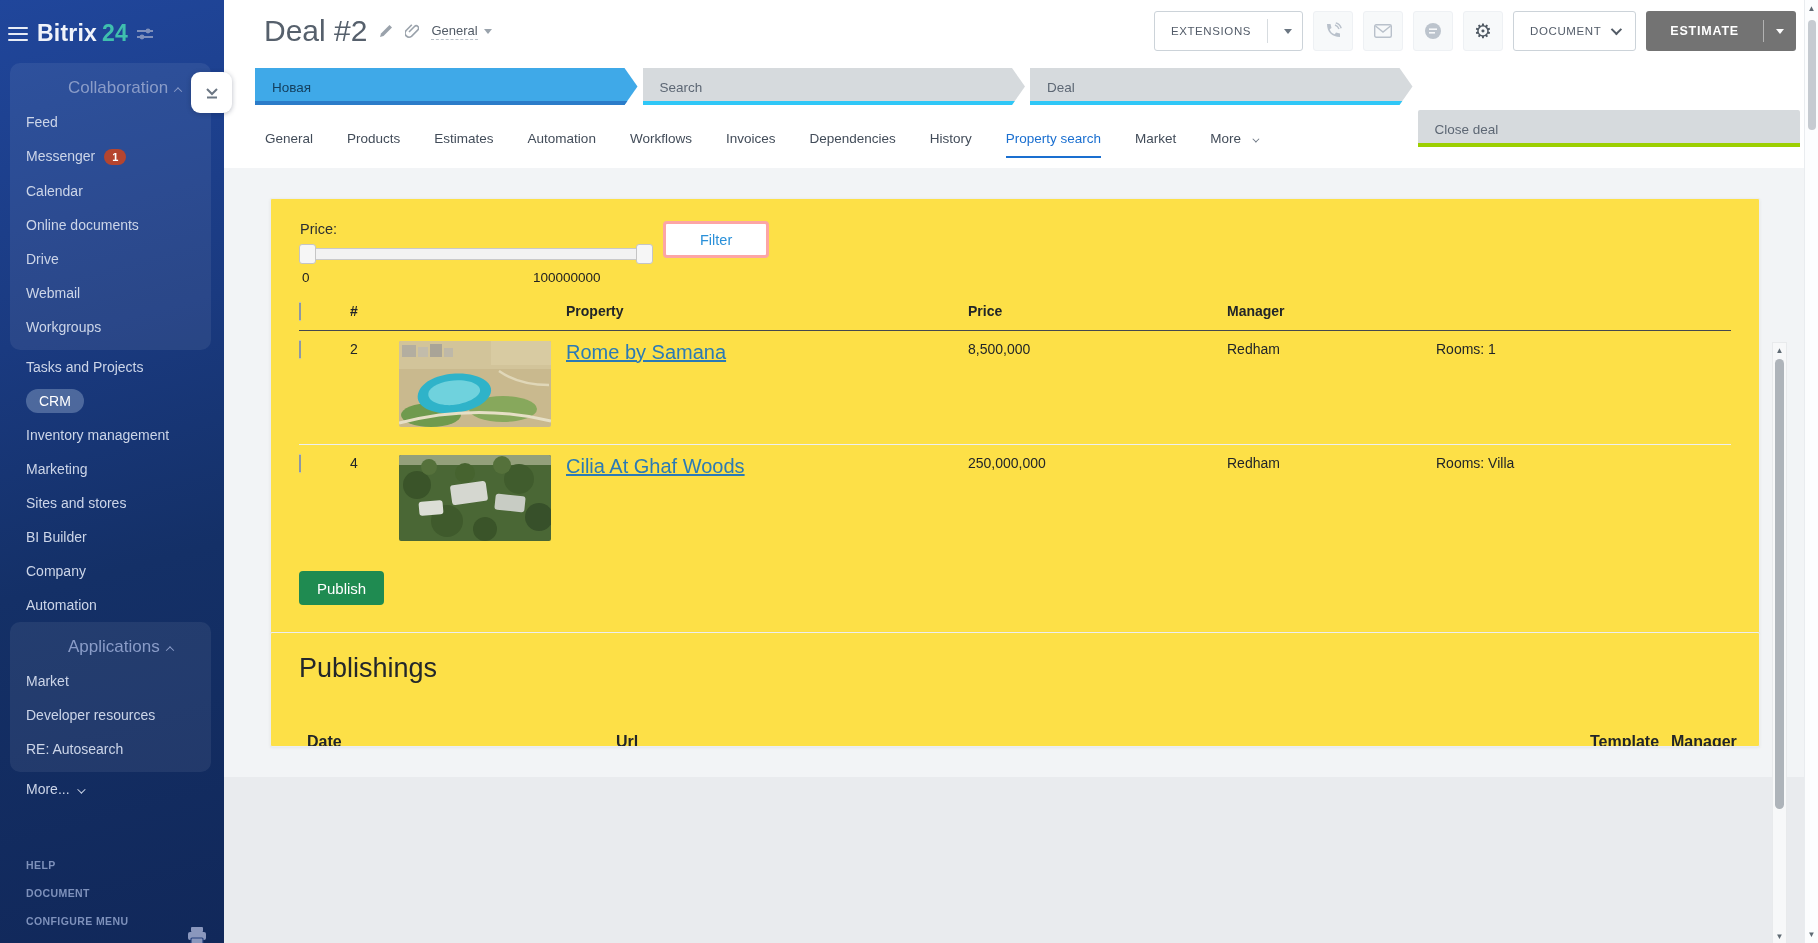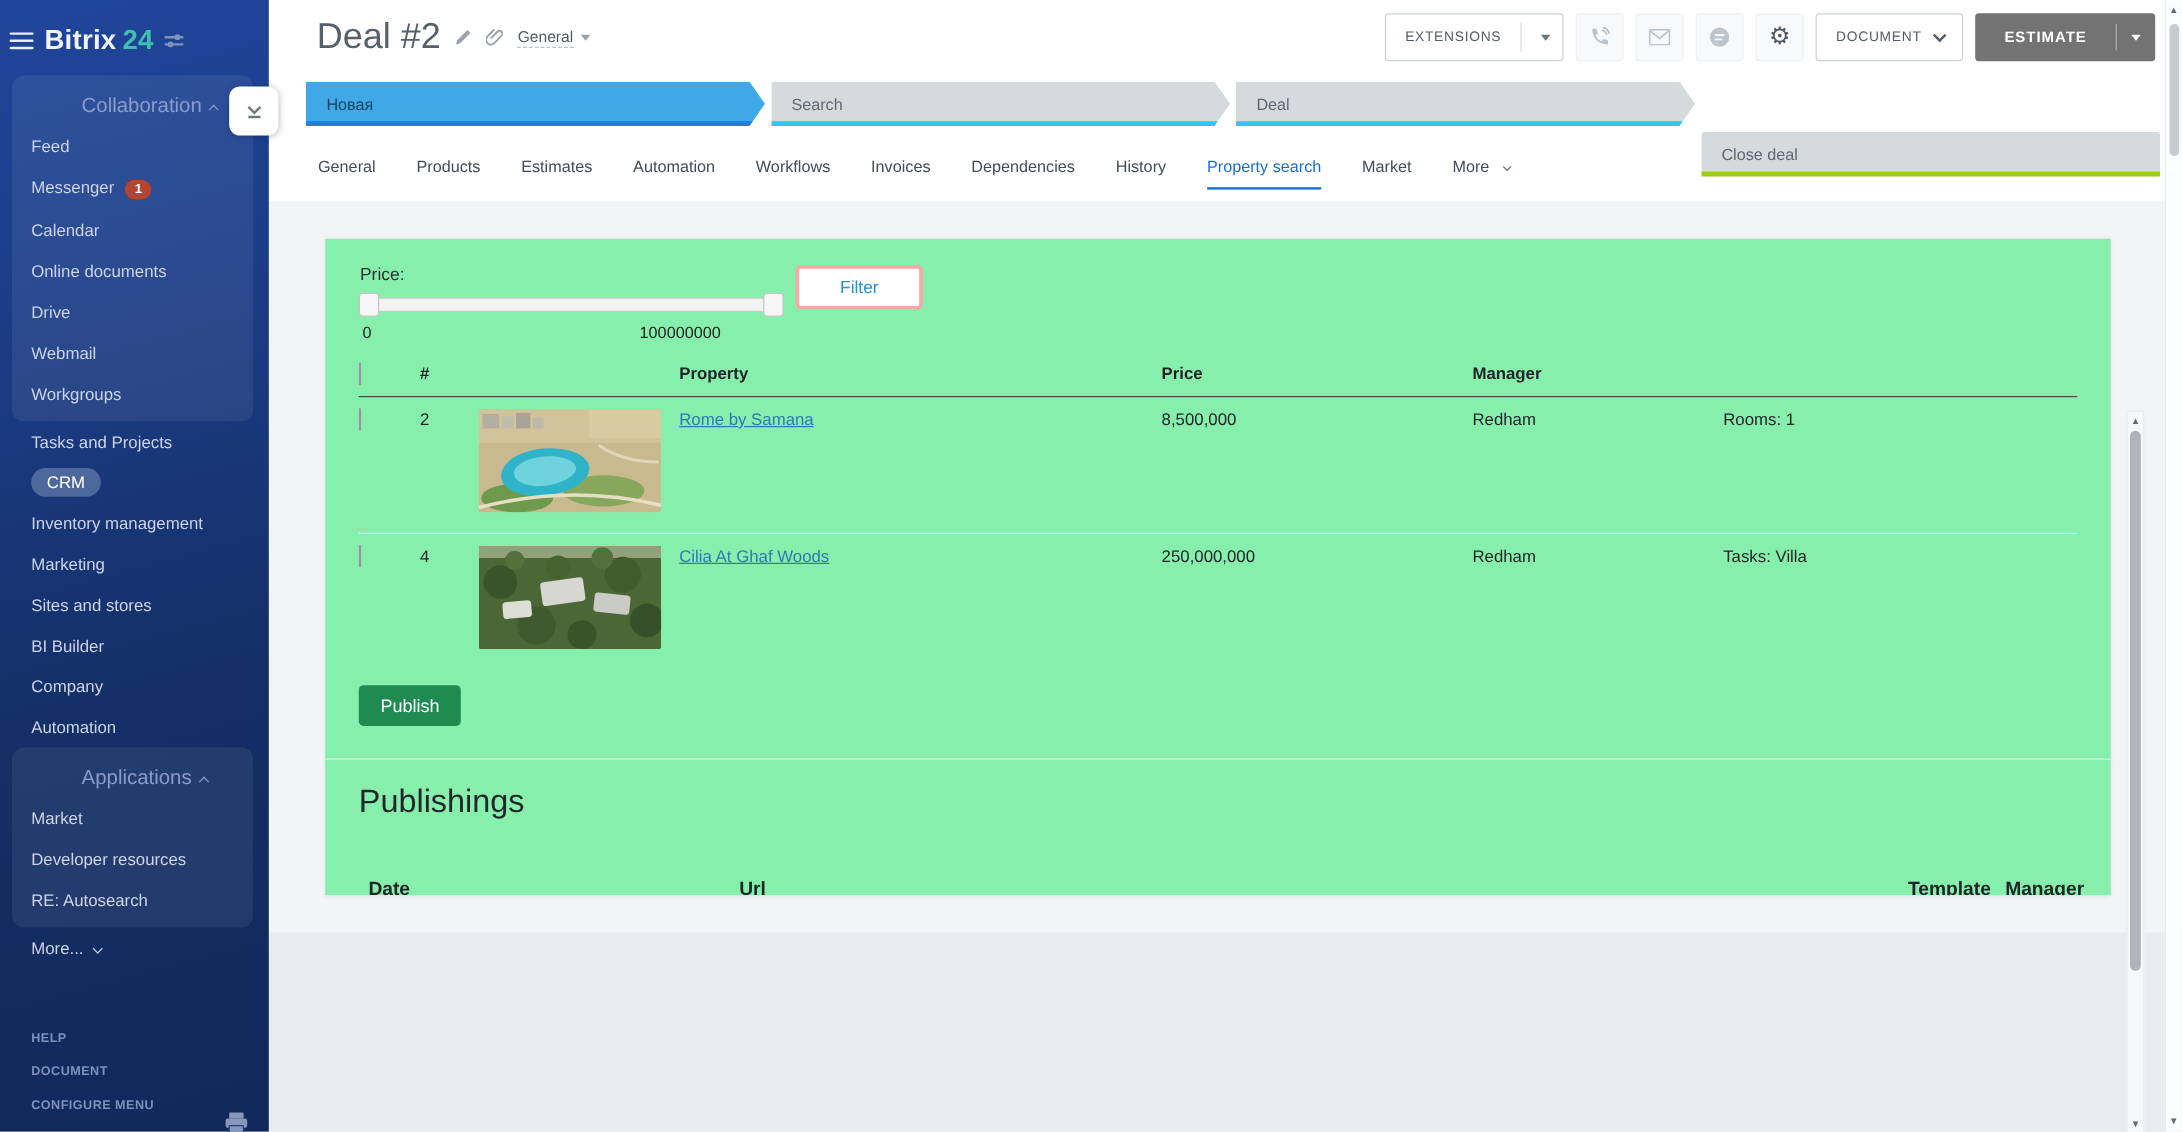--- a/index.html
+++ b/index.html
@@ -76,21 +76,21 @@
   .stage.cyan { --strip:#2fc7f7; }
   .stage.green { --strip:#9ccf00; }
 
   .tabs { display:flex; align-items:center; gap:34px; padding-left:41px; height:60px; }
   .tab { font-size:13.5px; color:#424c59; cursor:pointer; position:relative; padding:4px 0; }
   .tab.active { color:#1a6fd0; }
   .tab.active::after { content:''; position:absolute; left:0; right:0; bottom:-8px; height:2px; background:#1a6fd0; }
   .tab .chev { border-color:#6b7683; width:5px; height:5px; }
 
   .content { position:absolute; top:168px; left:0; width:1594px; height:609px; background:#f2f4f6; }
-  .card { position:absolute; left:46px; width:1490px; background:#86efac; border:1px solid #eceef0;
+  .card { position:absolute; left:46px; width:1490px; background:#fde047; border:1px solid #eceef0;
     border-radius:2px; box-shadow:0 1px 3px rgba(50,60,70,.07); }
   .card1 { top:30px; height:436px; }
   .card2 { top:464px; height:115px; overflow:hidden; }
 
   .price-label { position:absolute; left:29px; top:22px; font-size:14.5px; color:#2b2f33; }
   .slider { position:absolute; left:30px; top:49px; width:350px; height:12px; background:#f2f2f2;
     border:1px solid #c9c9c9; border-radius:6px; }
   .handle { position:absolute; top:-5px; width:17px; height:20px; background:#f6f6f6;
     border:1px solid #c5c5c5; border-radius:3px; cursor:pointer; }
   .handle.left { left:-3px; } .handle.right { right:-3px; }
@@ -102,21 +102,21 @@
   .ptable { position:absolute; left:28px; right:28px; top:98px; }
   .prow, .phead { display:grid; grid-template-columns:51px 49px 167px 402px 259px 209px 1fr; align-items:start; }
   .phead { padding:6px 0 9px; border-bottom:1px solid #43494f; }
   .phead .h { font-size:14px; font-weight:bold; color:#212529; }
   .prow { padding-top:10px; min-height:113px; border-bottom:0; }
   .prow + .prow { border-top:1px solid #eceff1; }
   .cbx { width:15px; height:15px; border:1px solid #8d98a5; border-radius:2px; background:#fff;
     margin-top:2px; cursor:pointer; }
   .num { font-size:14px; color:#212529; }
   .thumb { width:152px; height:86px; border-radius:2px; overflow:hidden; }
-  .plink { font-size:14px; color:#2b7ab5; text-decoration:underline; cursor:pointer; }
+  .plink { font-size:20px; color:#2b7ab5; text-decoration:underline; cursor:pointer; }
   .cell { font-size:14px; color:#212529; }
 
   .btn-publish { position:absolute; left:28px; top:372px; height:34px; padding:0 18px; background:#1f8b51;
     border:none; border-radius:4px; color:#fff; font-size:15px; cursor:pointer; }
 
   .pub-title { position:absolute; left:28px; top:20px; font-size:27px; font-weight:500; color:#23272b; }
   .pub-head { position:absolute; top:100px; left:0; right:0; }
   .pub-h { position:absolute; font-size:16px; font-weight:bold; color:#212529; }
 
   .inner-scroll { position:absolute; left:1548px; top:174px; width:15px; height:603px; background:#f7f8f9;
@@ -352,21 +352,21 @@
               <rect x="52" y="28" width="36" height="20" rx="3" fill="#d5d7d0" transform="rotate(-8 70 38)"></rect>
               <rect x="96" y="40" width="30" height="16" rx="3" fill="#c8ccc4" transform="rotate(6 111 48)"></rect>
               <rect x="20" y="46" width="24" height="14" rx="3" fill="#dcded6" transform="rotate(-5 32 53)"></rect>
               <circle cx="103" cy="10" r="9" fill="#55713b"></circle>
                 <circle cx="30" cy="12" r="8" fill="#55713b"></circle>
             </svg>
           </span>
           <span><span class="plink">Cilia At Ghaf Woods</span></span>
           <span class="cell">250,000,000</span>
           <span class="cell">Redham</span>
-          <span class="cell">Tasks: Villa</span>
+          <span class="cell">Rooms: Villa</span>
         </div>
       </div>
 
       <button class="btn-publish">Publish</button>
     </div>
 
     <div class="card card2">
       <div class="pub-title">Publishings</div>
       <div class="pub-head">
         <span class="pub-h" style="left:36px">Date</span>

